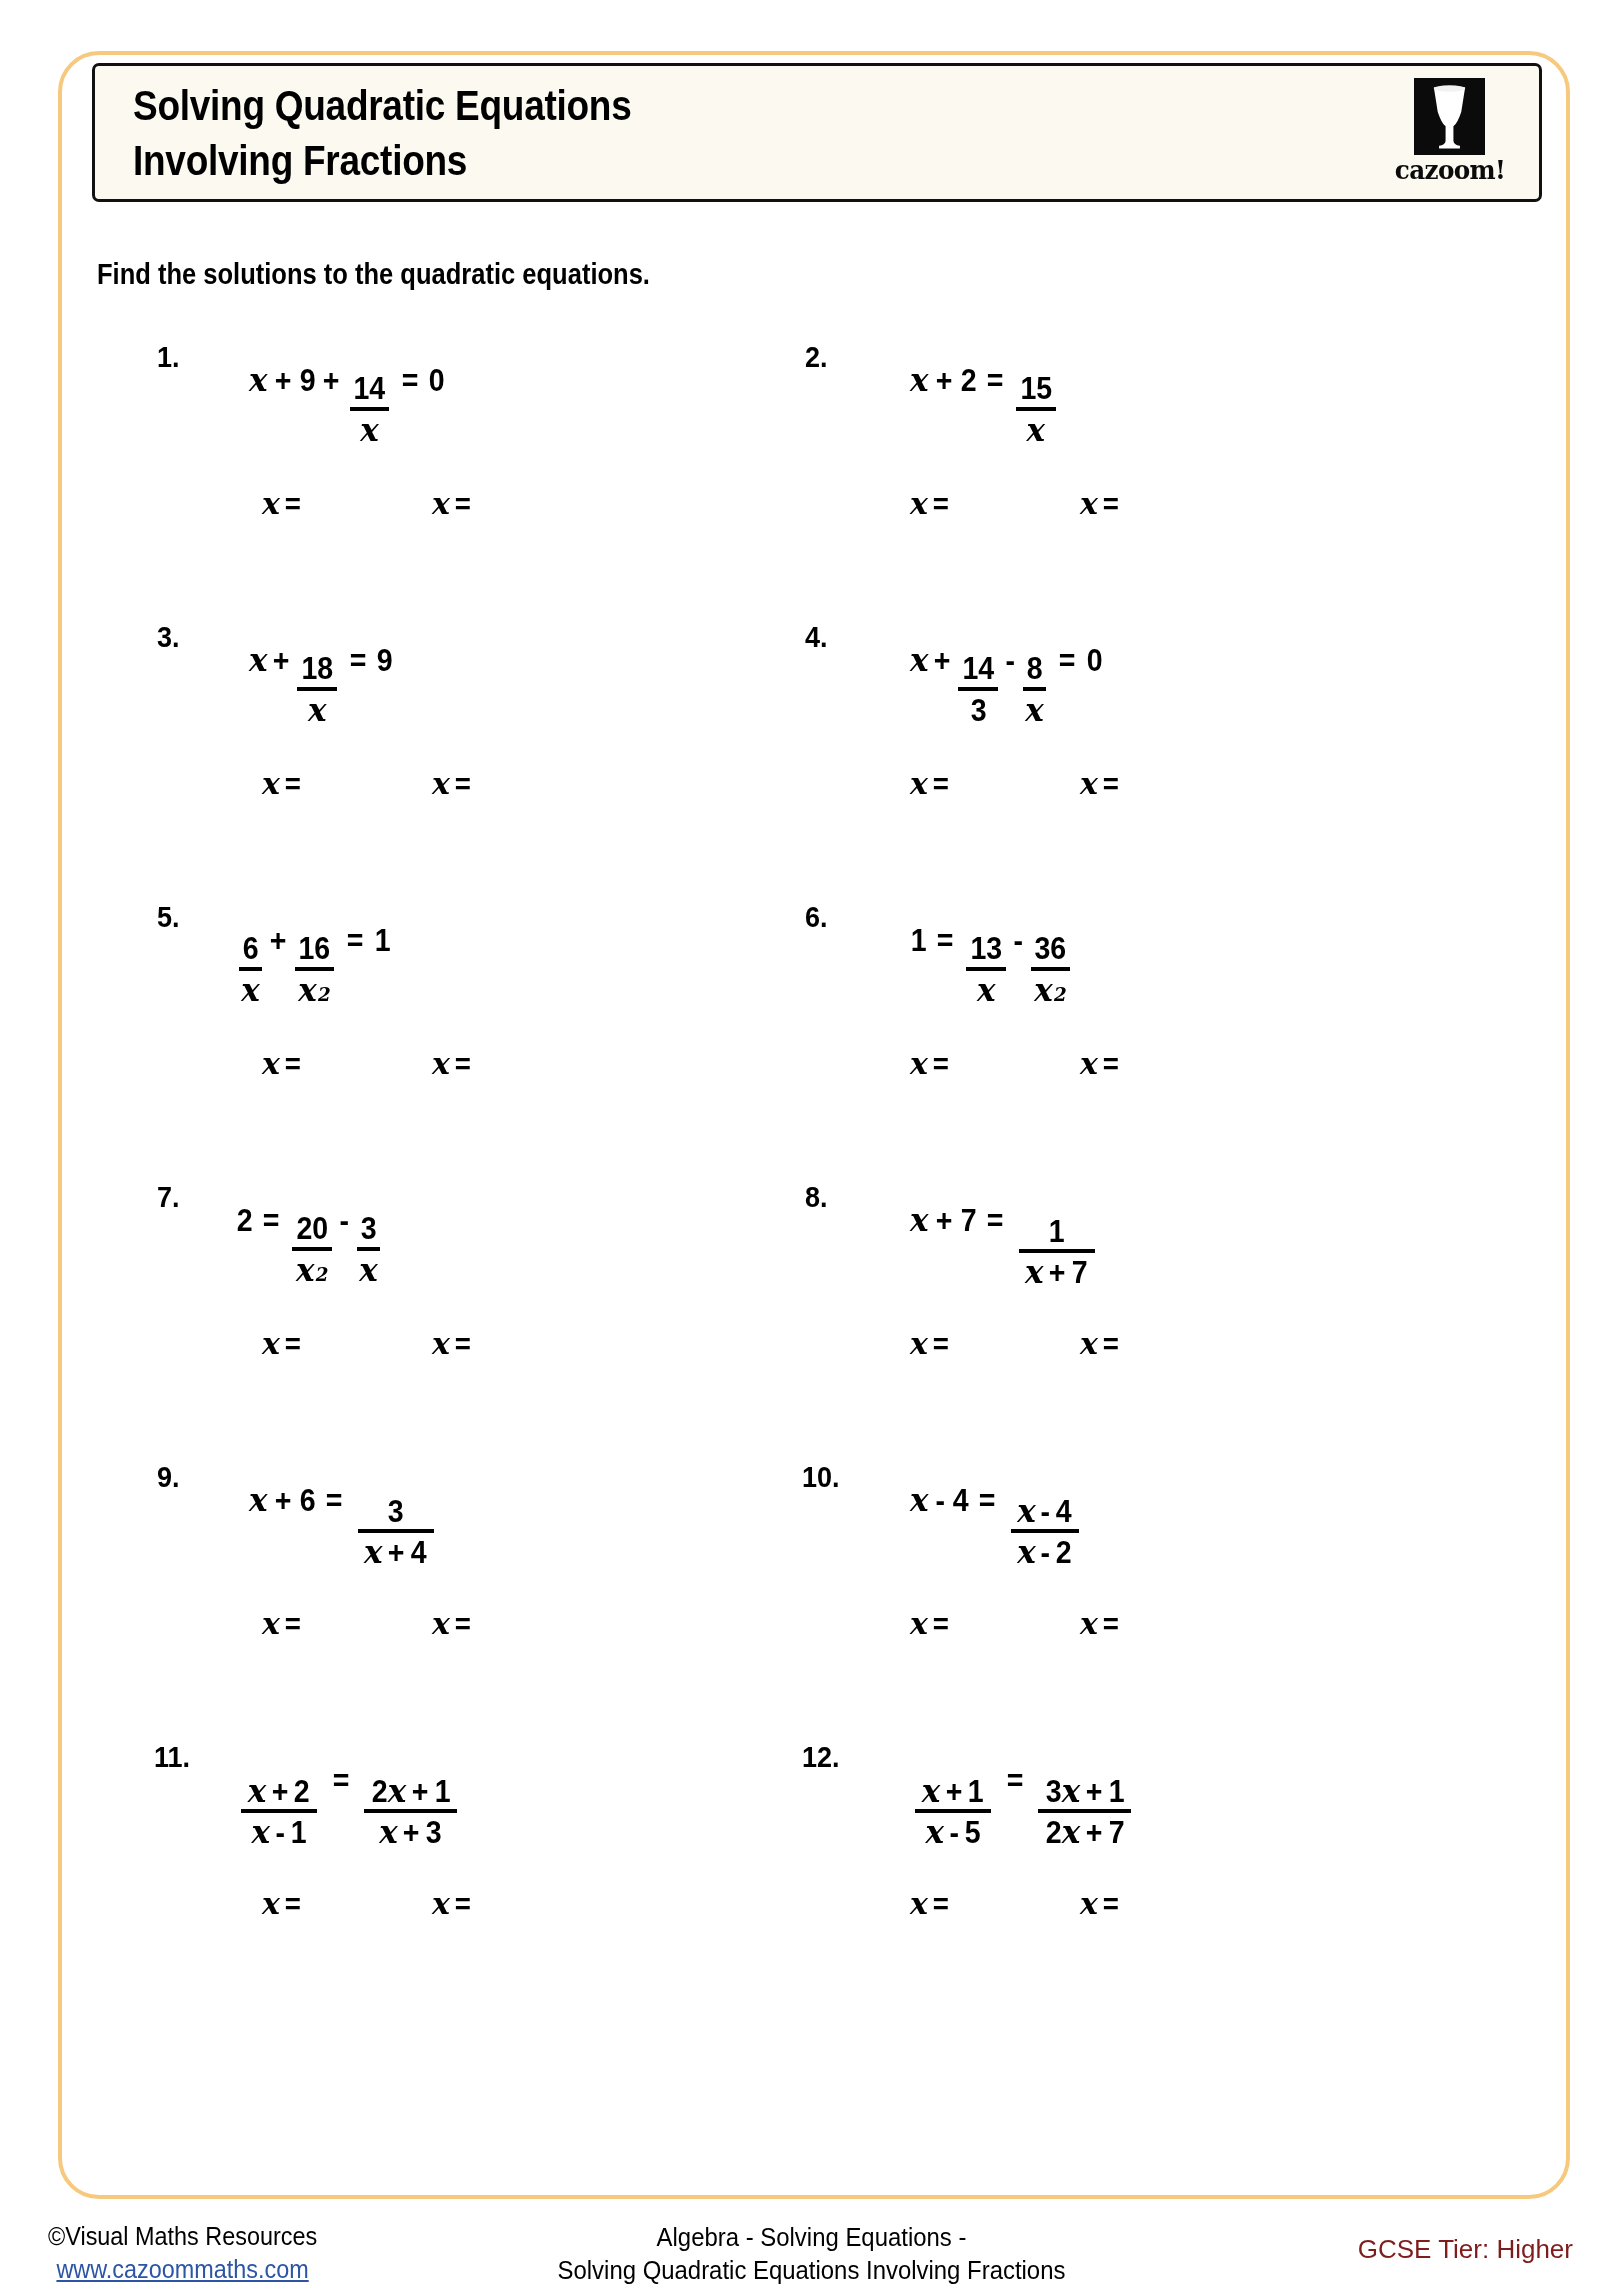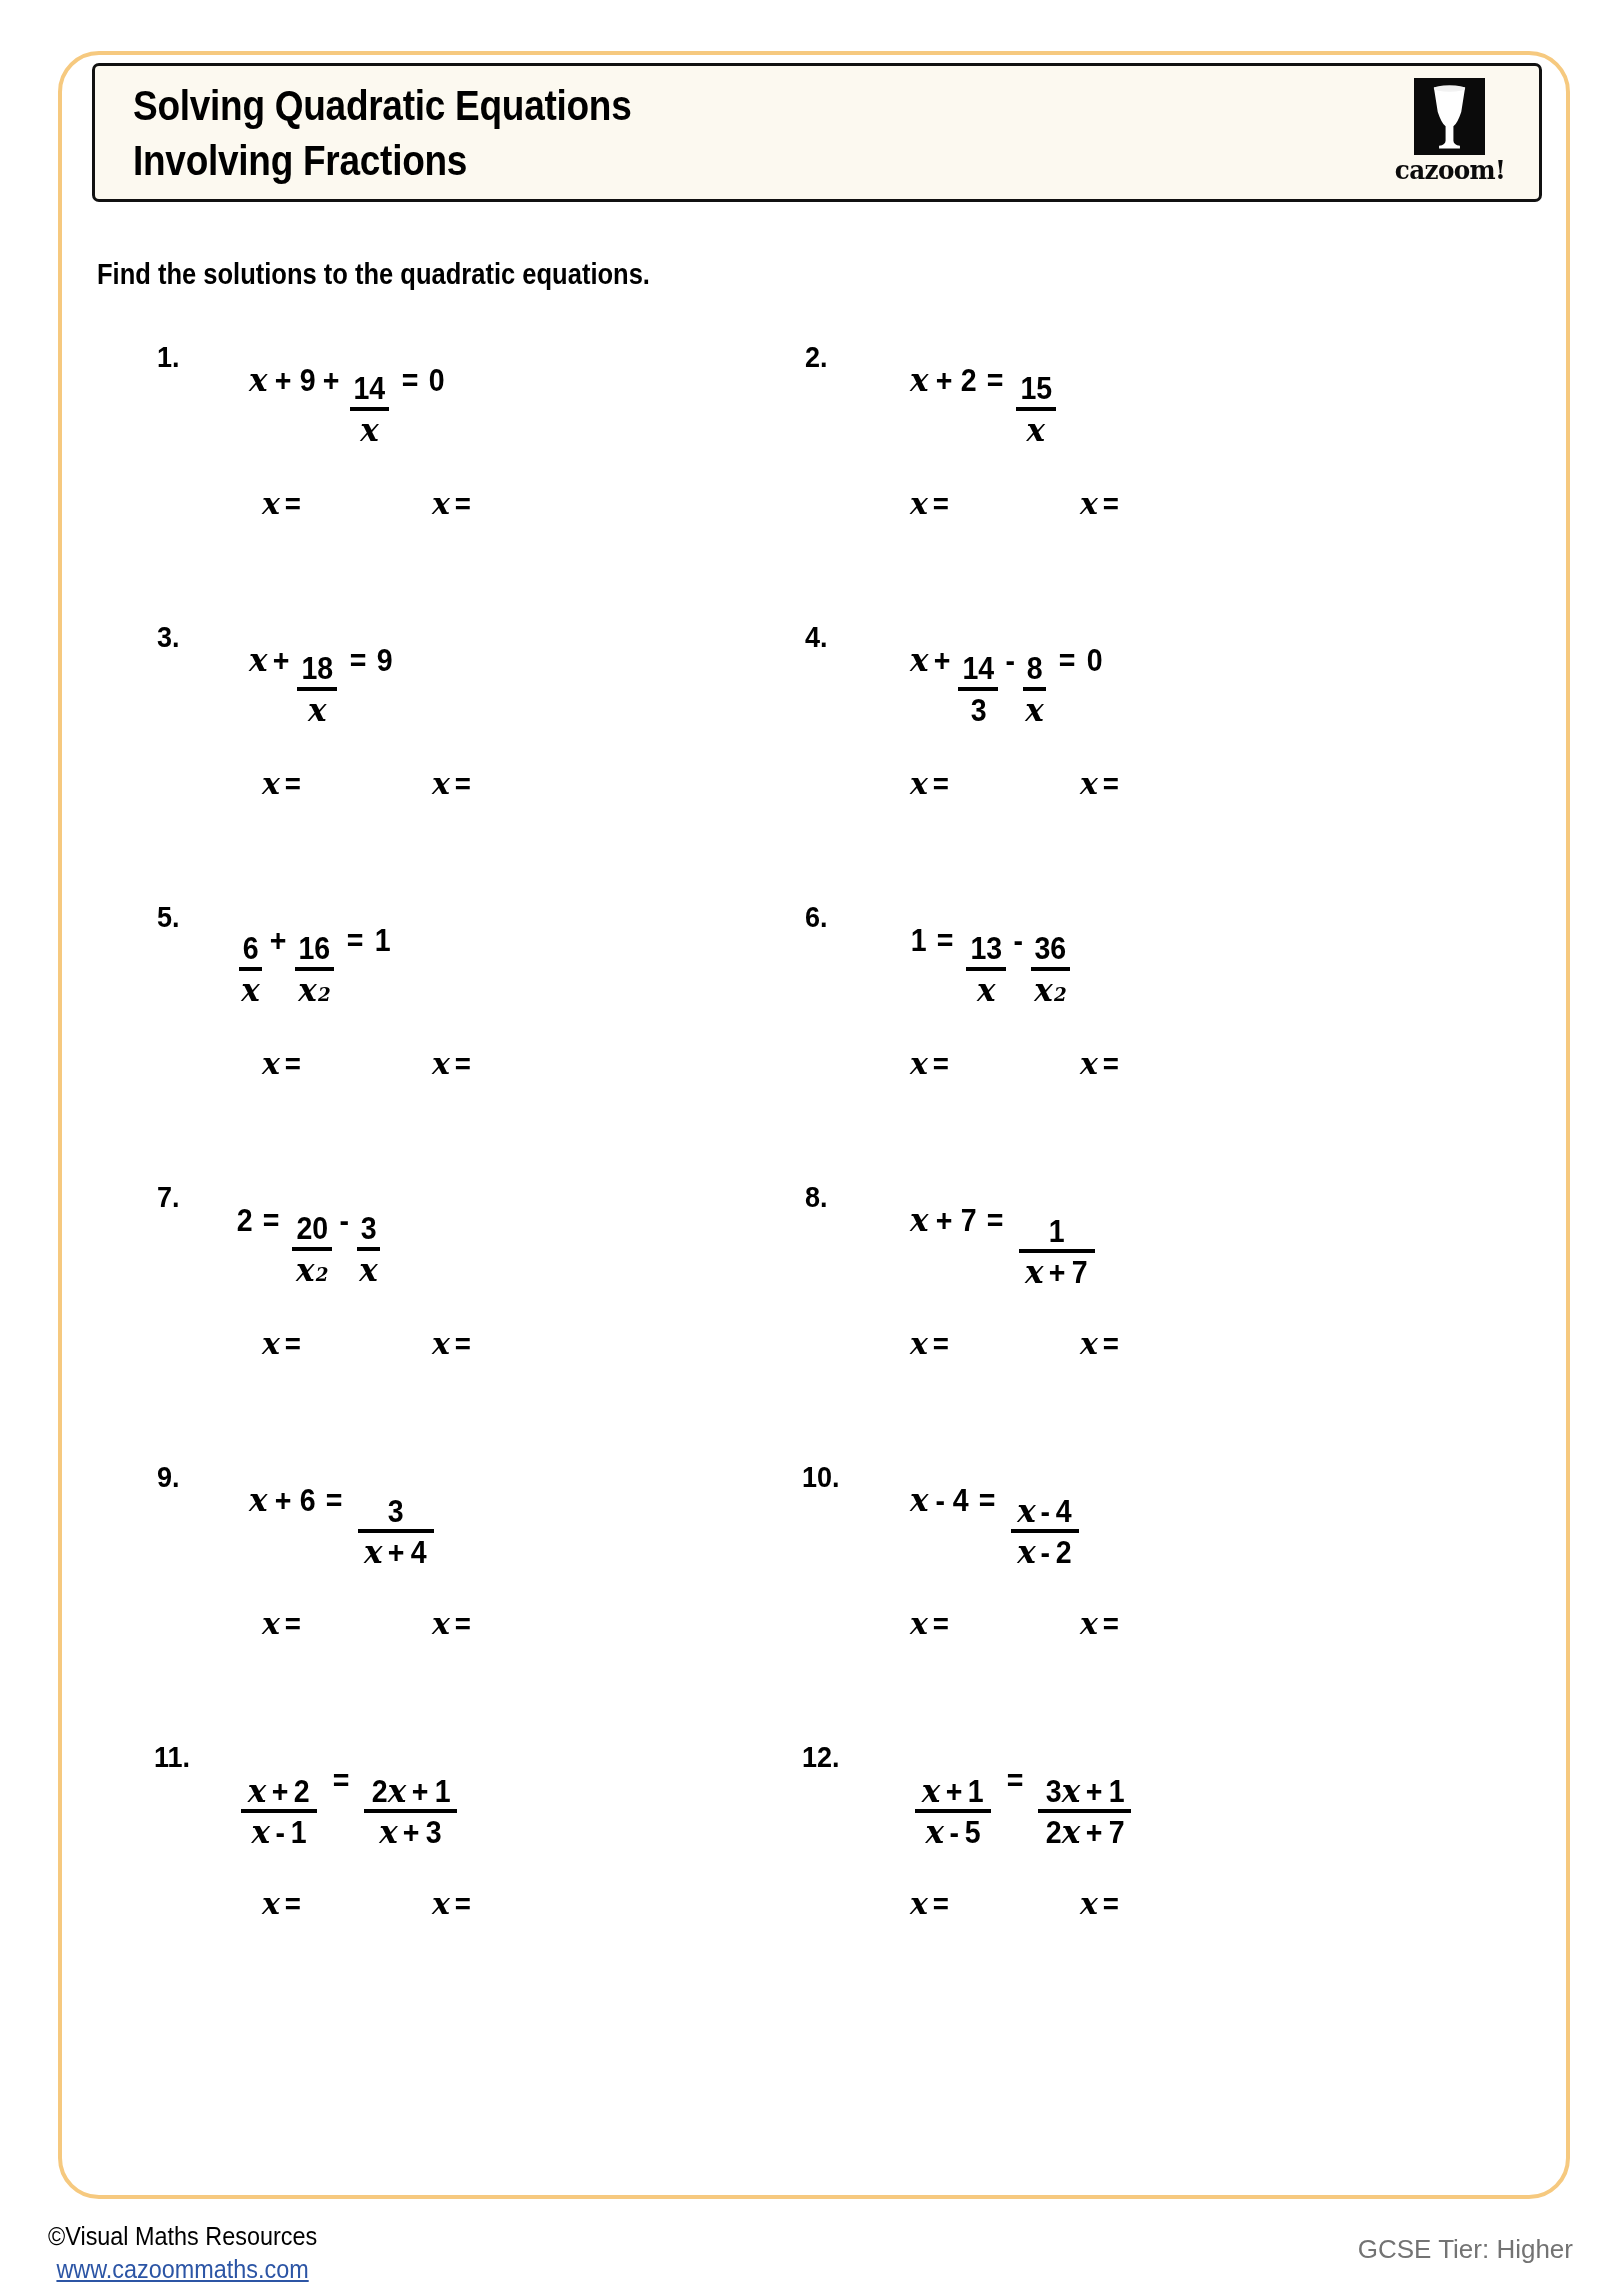--- a/index.html
+++ b/index.html
@@ -258,21 +258,21 @@
     color: #000;
     white-space: nowrap;
     transform: scaleX(0.92);
   }
   .footer-right {
     position: absolute;
     right: 50px;
     top: 14.4px;
     font-family: "Liberation Sans", sans-serif;
     font-size: 26px;
-    color: #737373;
+    color: #7f1d1d;
     white-space: nowrap;
   }
 </style>
 </head>
 <body>
 
 <div class="page-border"></div>
 
 <div class="header">
   <div class="title-block">
@@ -733,15 +733,19 @@
     </div>
   </div>
 
 </div>
 
 <div class="footer">
   <div class="footer-left">
     <div class="line">©Visual Maths Resources</div>
     <div class="line link">www.cazoommaths.com</div>
   </div>
+  <div class="footer-center">
+    <div class="line">Algebra - Solving Equations -</div>
+    <div class="line">Solving Quadratic Equations Involving Fractions</div>
+  </div>
   <div class="footer-right">GCSE Tier: Higher</div>
 </div>
 
 
 </body></html>

